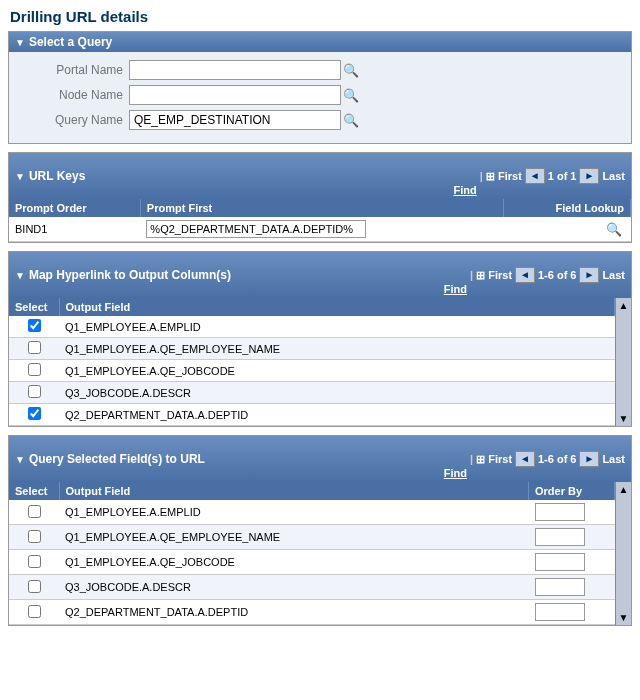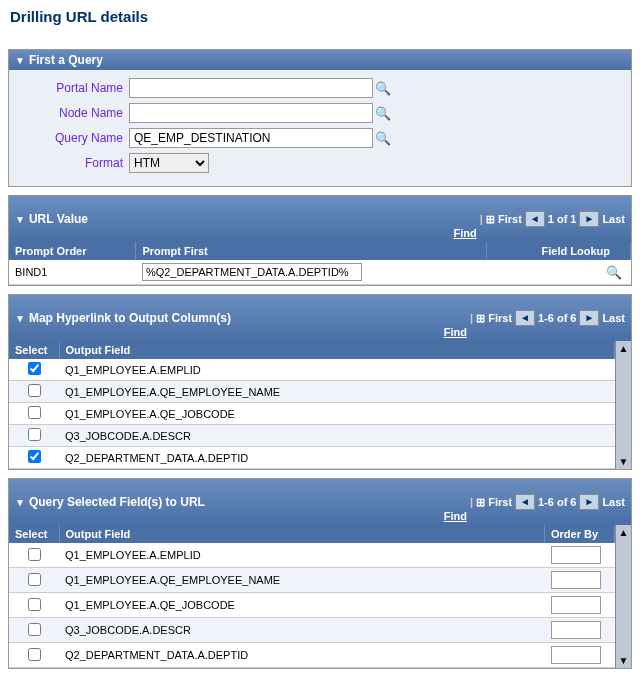--- a/index.html
+++ b/index.html
@@ -8,21 +8,21 @@
       font-size: 12px;
       background: #fff;
       color: #000;
       width: 640px;
     }
 
     .page-title {
       color: #003366;
       font-size: 15px;
       font-weight: bold;
-      padding: 8px 10px 24px 10px;
+      padding: 8px 10px 6px 10px;
     }
 
     
     .section {
       border: 1px solid #999;
       margin: 0 8px 8px 8px;
     }
 
     .section-header {
       background: linear-gradient(to bottom, #6a8ebf, #4a6fa5);
@@ -55,32 +55,32 @@
       display: flex;
       align-items: center;
       margin-bottom: 5px;
     }
 
     .form-label {
       text-align: right;
       width: 110px;
       padding-right: 6px;
       font-size: 12px;
-      color: #6d28d9;
+      color: #737373;
     }
 
     .form-input {
       border: 1px solid #999;
       padding: 2px 4px;
       font-size: 12px;
       height: 20px;
     }
 
     .form-input-long {
-      width: 244px;
+      width: 212px;
     }
 
     .search-icon-btn {
       background: none;
       border: none;
       cursor: pointer;
       margin-left: 2px;
       font-size: 13px;
       color: #333;
     }
@@ -200,21 +200,21 @@
   </style>
 </head>
 <body>
 
 <div class="page-title">Drilling URL details</div>
 
 <div class="section">
   <div class="section-header">
     <div class="section-header-left">
       <span class="section-header-arrow">▼</span>
-      <span>First a Query</span>
+      <span>Select a Query</span>
     </div>
   </div>
   <div class="section-content">
 
     <div class="form-row">
       <label class="form-label">Portal Name</label>
       <input class="form-input form-input-long" type="text" value="" style="">
       <button class="search-icon-btn">🔍</button>
     </div>
 
@@ -224,55 +224,47 @@
       <button class="search-icon-btn">🔍</button>
     </div>
 
 
     <div class="form-row">
       <label class="form-label">Query Name</label>
       <input class="form-input form-input-long" type="text" value="QE_EMP_DESTINATION" style="">
       <button class="search-icon-btn">🔍</button>
     </div>
 
-    <div class="form-row">
-      <label class="form-label">Format</label>
-      <select class="format-select">
-        <option value="HTM">HTM</option>
-        <option value="CSV">CSV</option>
-        <option value="XML">XML</option>
-      </select>
-    </div>
 
   </div>
 </div>
 
 <div class="table-section">
   <div class="table-header-bar">
     <div class="table-header-left">
       <span class="section-header-arrow">▼</span>
-      <span>URL Value</span>
+      <span>URL Keys</span>
     </div>
     <div class="table-nav">
       <span class="nav-link">Find</span>
       <span class="pipe-sep">|</span>
       <span class="expand-icon">⊞</span>
       <span>First</span>
       <button class="nav-btn">◄</button>
       <span class="nav-count">1 of 1</span>
       <button class="nav-btn">►</button>
       <span>Last</span>
     </div>
   </div>
   <table class="data-table">
     <thead>
       <tr>
         <th>Prompt Order</th>
         <th>Prompt First</th>
-        <th style="text-align:right; padding-right:20px;">Field Lookup</th>
+        <th style="text-align:right; padding-right:6px;">Field Lookup</th>
       </tr>
     </thead>
     <tbody id="url-keys-tbody">
 
     <tr>
     <td>BIND1</td>
     <td>
       <input type="text" value="%Q2_DEPARTMENT_DATA.A.DEPTID%" style="width: 220px; border: 1px solid rgb(153, 153, 153); height: 18px; font-size: 11px; padding: 1px 3px;">
     </td>
     <td style="text-align:right; padding-right:8px;">
@@ -368,21 +360,21 @@
       <span>Last</span>
     </div>
   </div>
   <div style="display:flex; width:100%;">
     <div style="flex:1; overflow:hidden;">
       <table class="data-table" style="width:100%;">
         <thead>
           <tr>
             <th style="width:50px;">Select</th>
             <th>Output Field</th>
-            <th style="width:70px;">Order By</th>
+            <th style="width:86px;">Order By</th>
           </tr>
         </thead>
         <tbody id="append-fields-tbody">
 
         <tr>
     <td class="checkbox-cell" style="background:#fff;">
       <input type="checkbox" style="">
     </td>
     <td style="background:#fff;">Q1_EMPLOYEE.A.EMPLID</td>
     <td style="background:#fff;">

